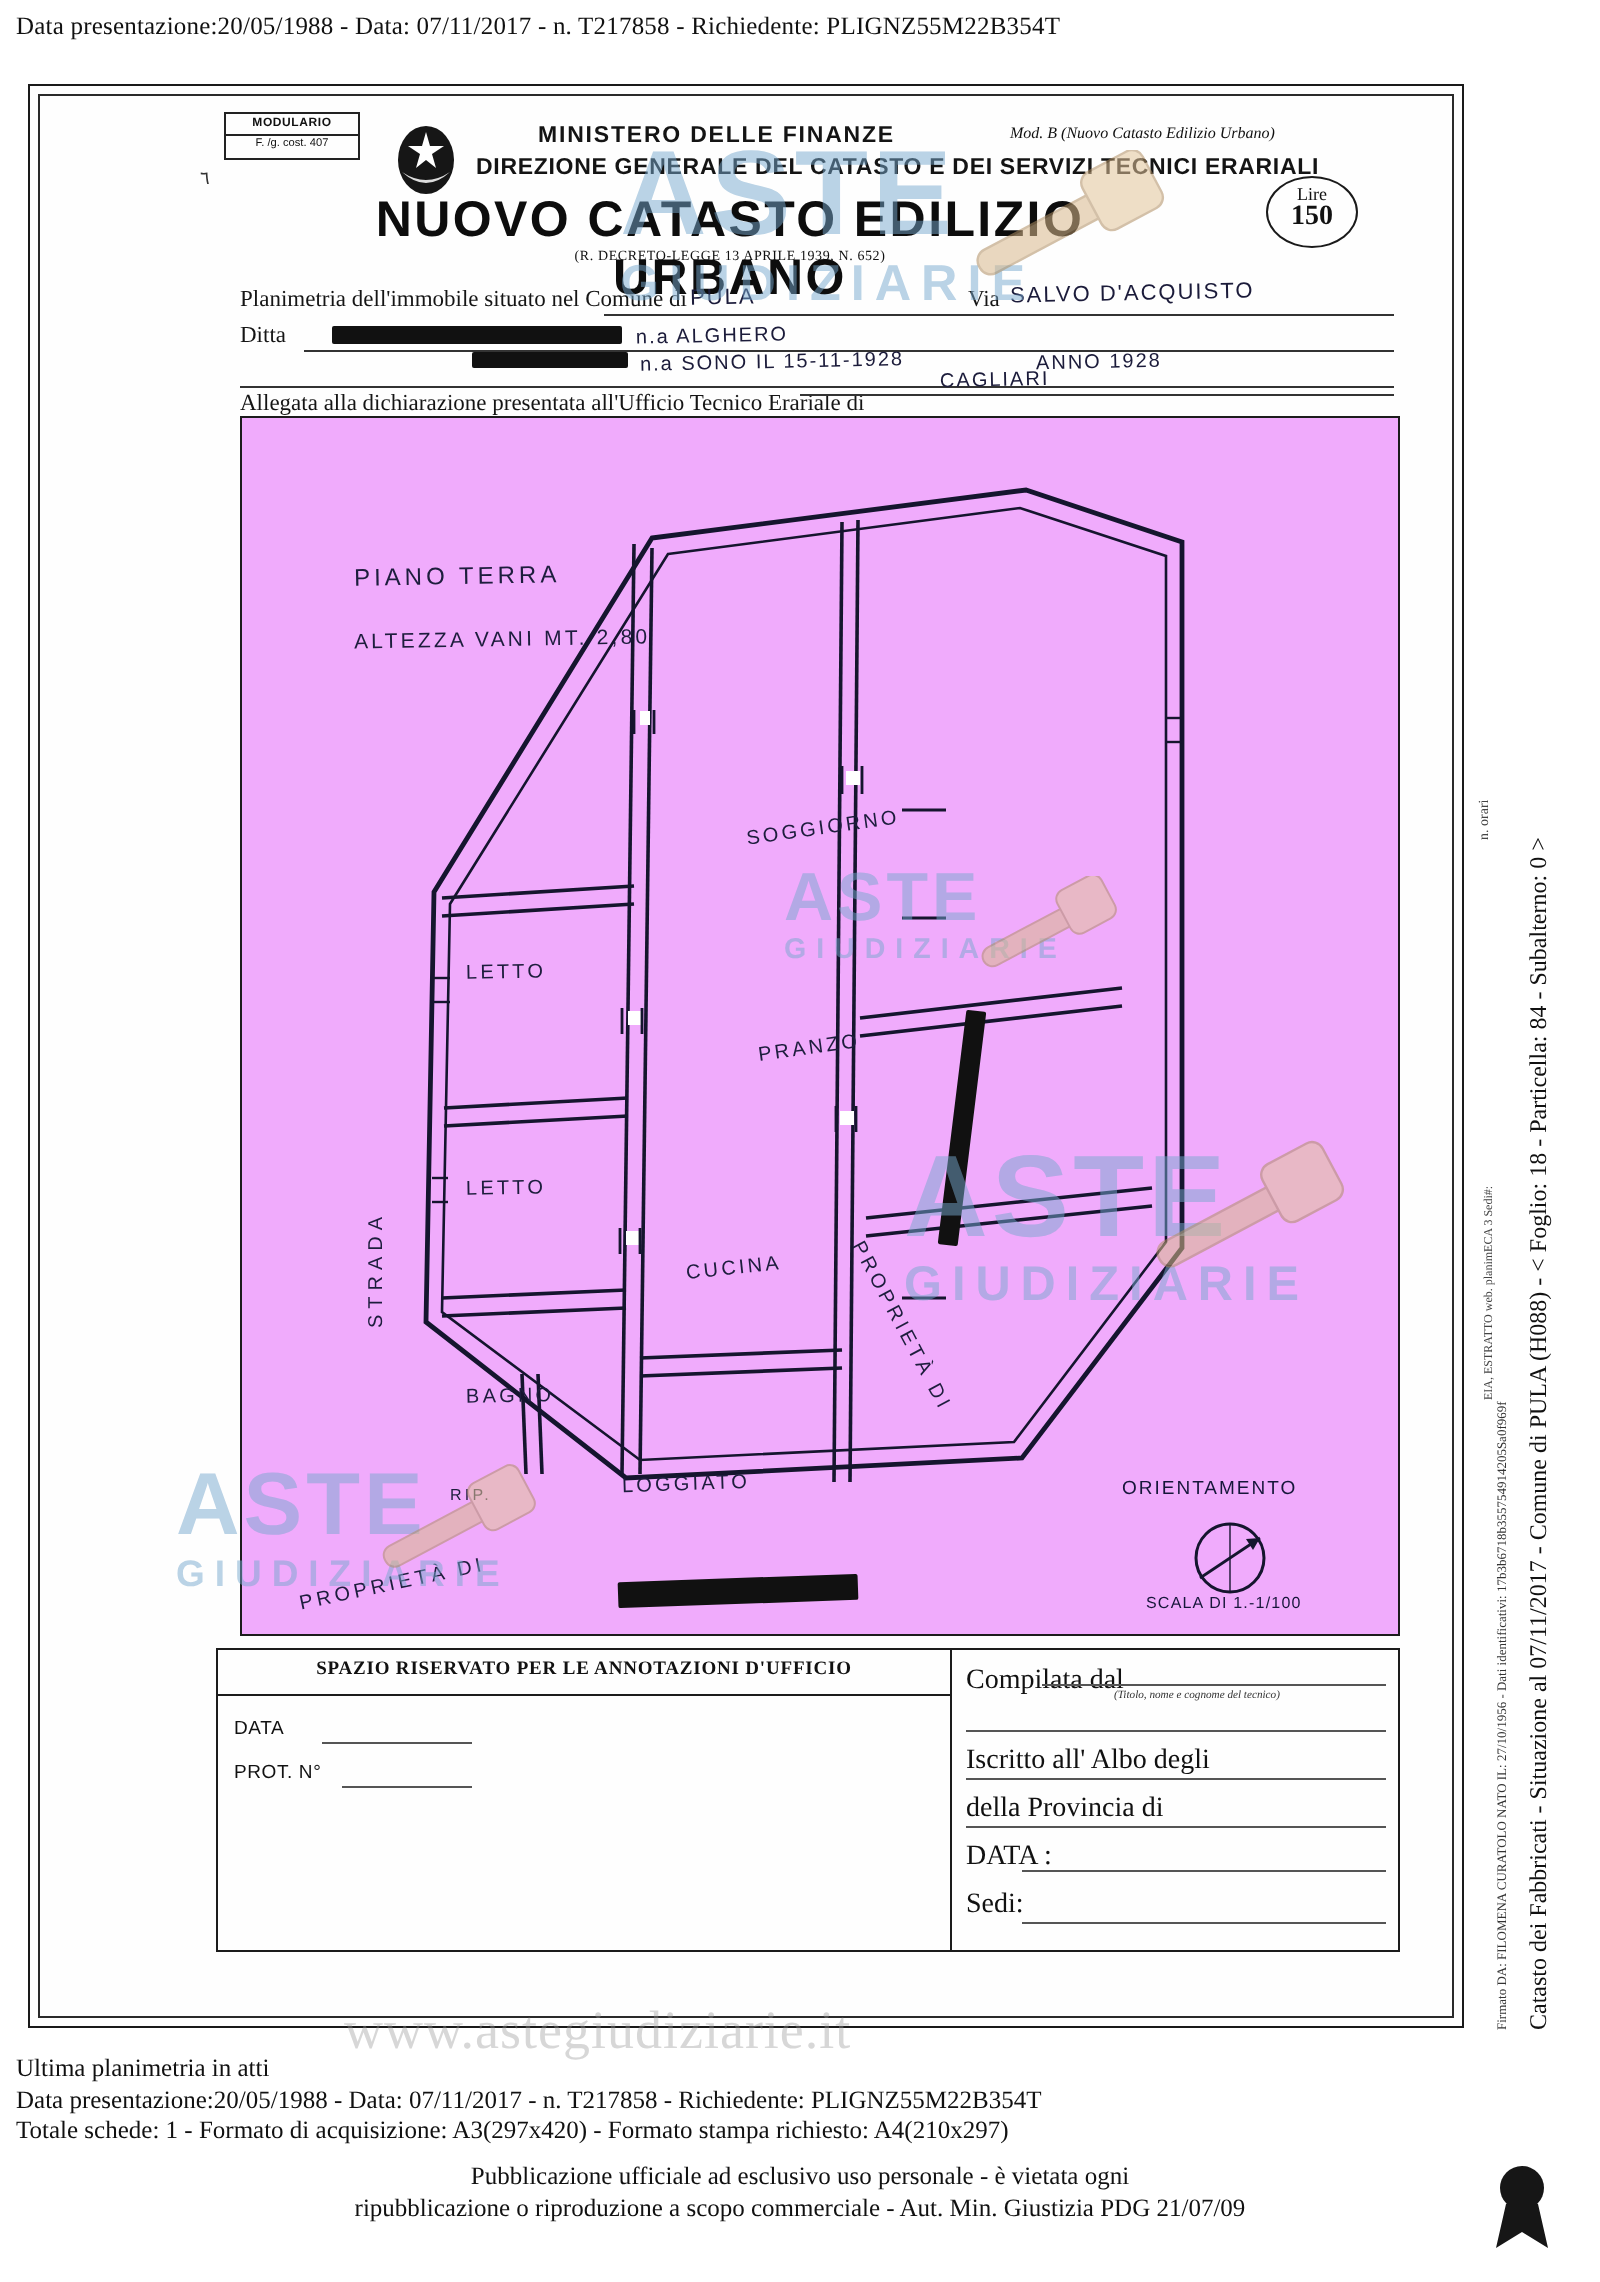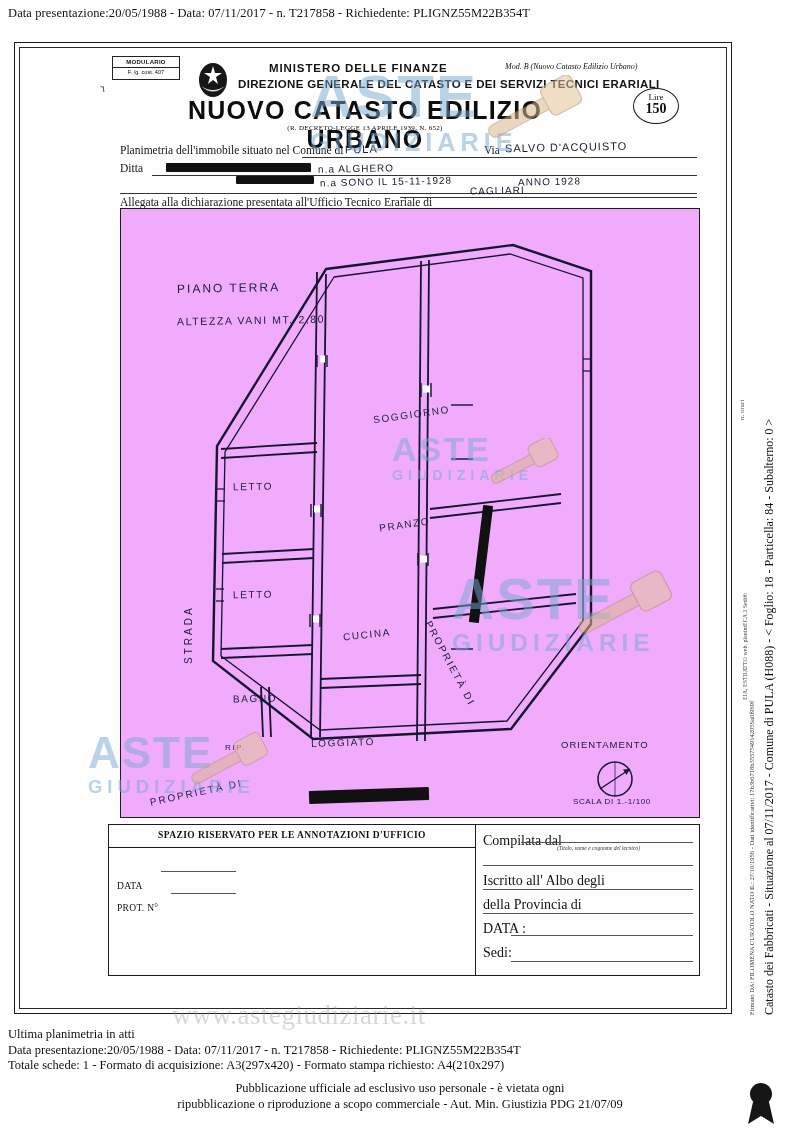--- a/index.html
+++ b/index.html
@@ -245,23 +245,22 @@
     text-align: center;
     font-size: 9.5px;
     font-weight: bold;
     font-family: "Liberation Serif", serif;
     letter-spacing: .4px;
   }
   .off-row {
     position: absolute;
     left: 8px;
     font-size: 9.5px;
-    font-family: Liberation Serif, serif;
+    font-family: Liberation Sans, sans-serif;
     letter-spacing: .3px;
-    margin-top: 22px;
   }
   .off-r-label {
     position: absolute;
     left: 374px;
     font-size: 14px;
     font-family: "Liberation Serif", serif;
   }
   .off-rule {
     position: absolute;
     border-bottom: 0.8px solid #555;

